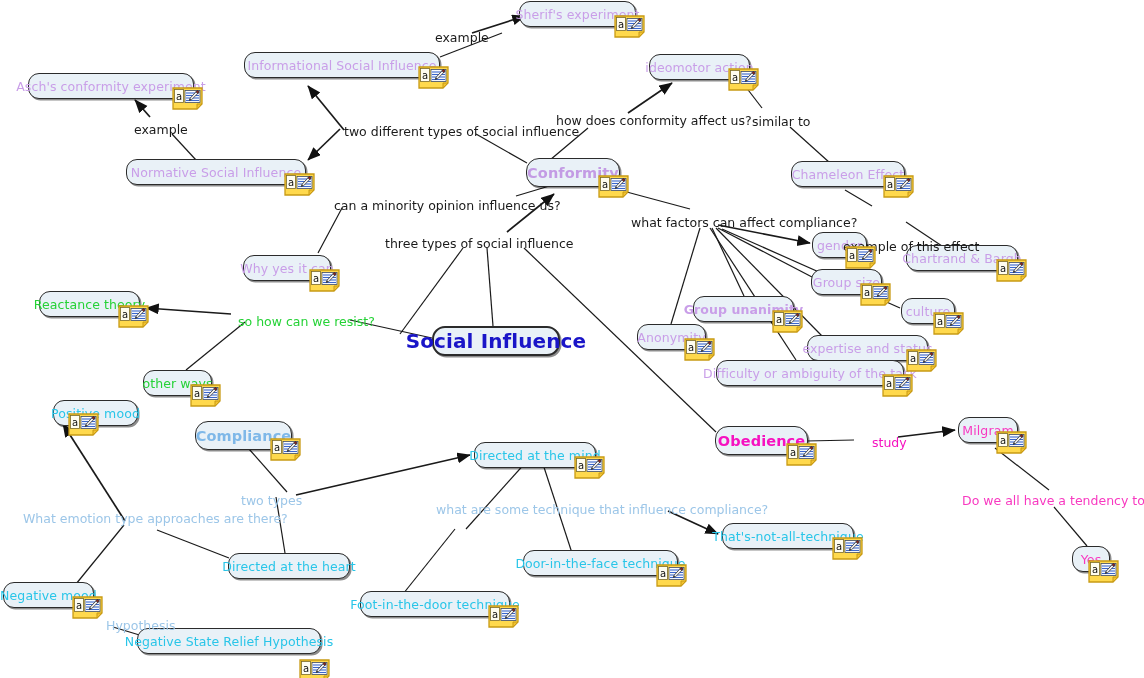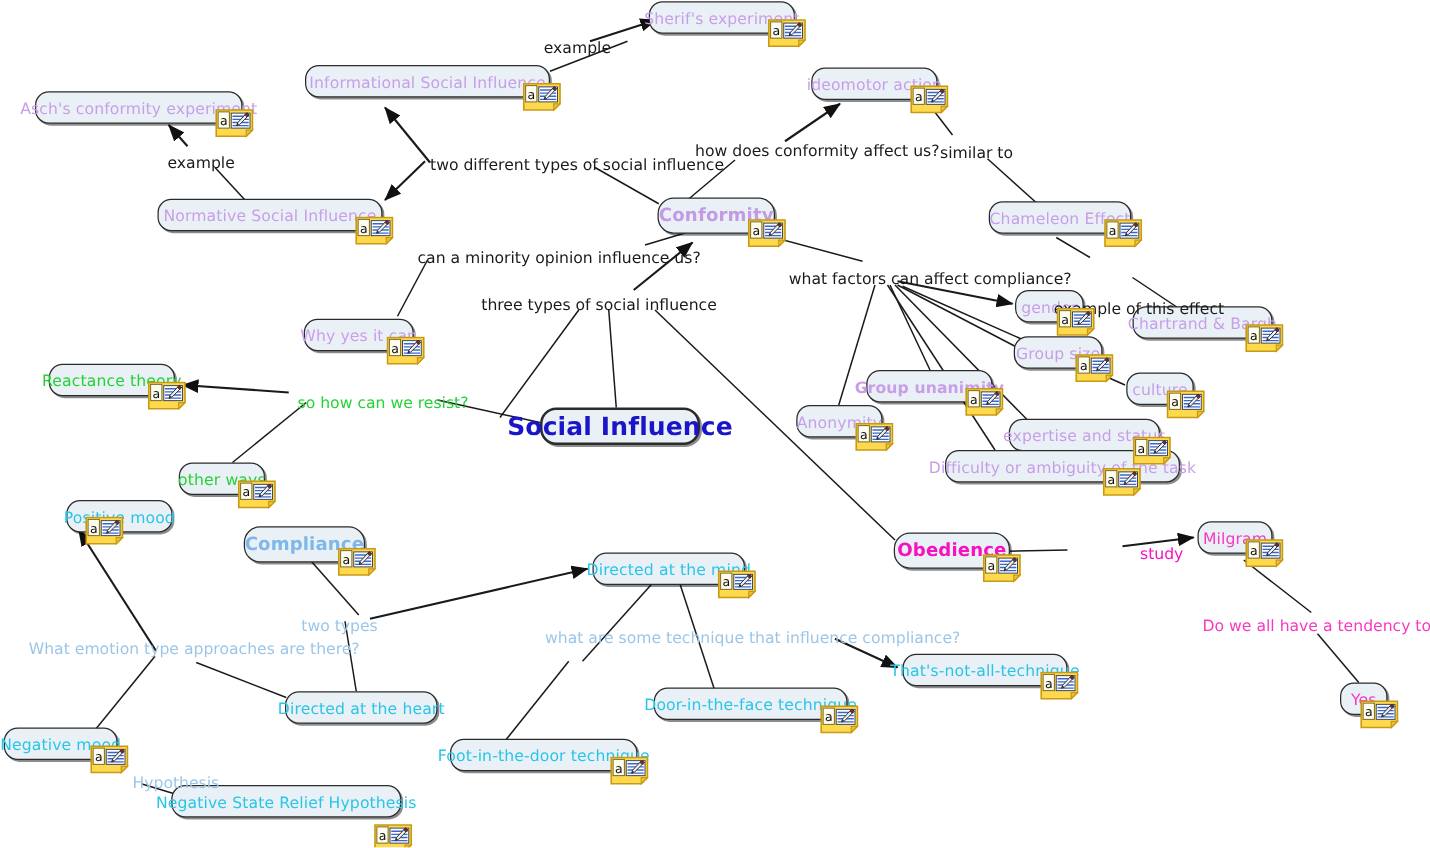--- a/index.html
+++ b/index.html
@@ -426,21 +426,21 @@
           <rect x="13" y="3.5" width="15" height="12" fill="#fdfdfd" stroke="#3a4a6a" stroke-width="0.8"></rect>
           <line x1="14" y1="6" x2="27" y2="6" stroke="#3a66cc" stroke-width="1.1"></line>
           <line x1="14" y1="8.5" x2="27" y2="8.5" stroke="#3a66cc" stroke-width="1.1"></line>
           <line x1="14" y1="11" x2="27" y2="11" stroke="#3a66cc" stroke-width="1.1"></line>
           <line x1="14" y1="13.5" x2="27" y2="13.5" stroke="#3a66cc" stroke-width="1.1"></line>
           <path d="M25.5,3.2 L27.2,5 L19.5,12.8 L17.3,13.6 L18,11.3 Z" fill="#f0f0f0" stroke="#333" stroke-width="0.8"></path>
           <path d="M25.5,3.2 L27.2,5 L25.6,6.6 L23.9,4.8 Z" fill="#8b2020" stroke="#333" stroke-width="0.7"></path>
           <path d="M17.3,13.6 L18,11.3 L19.1,12.4 Z" fill="#222"></path>
         </svg>
       </div>
-      <div class="node c-violet" style="left: 756px; top: 360px; width: 188px; text-align: right;">
+      <div class="node c-violet" style="left: 716px; top: 360px; width: 188px; text-align: right;">
         <span>Difficulty or ambiguity of the task</span>
       </div>
       <div class="note-icon" style="left: 882px; top: 374px;">
         <svg width="31" height="24" viewBox="0 0 31 24">
           <path d="M1,1 H30 V17 L25,22 H1 Z" fill="#ffd94d" stroke="#c89a14" stroke-width="1.3"></path>
           <path d="M30,17 L25,17 L25,22 Z" fill="#f2c230" stroke="#c89a14" stroke-width="1"></path>
           <rect x="2.5" y="2.5" width="9" height="13" fill="#fffdf0" stroke="#7a6a2a" stroke-width="0.8"></rect>
           <text x="7" y="13" font-family="DejaVu Sans, sans-serif" font-size="10" text-anchor="middle" fill="#111">a</text>
           <rect x="13" y="3.5" width="15" height="12" fill="#fdfdfd" stroke="#3a4a6a" stroke-width="0.8"></rect>
           <line x1="14" y1="6" x2="27" y2="6" stroke="#3a66cc" stroke-width="1.1"></line>
@@ -714,16 +714,16 @@
       <div class="elabel t-black" style="left: 134px; top: 122px;">example</div>
       <div class="elabel t-black" style="left: 334px; top: 198px;">can a minority opinion influence us?</div>
       <div class="elabel t-black" style="left: 631px; top: 215px;">what factors can affect compliance?</div>
       <div class="elabel t-black" style="left: 843px; top: 211px; margin-top: 28px;">example of this effect</div>
       <div class="elabel t-black" style="left: 385px; top: 236px;">three types of social influence</div>
       <div class="elabel t-green" style="left: 238px; top: 314px;">so how can we resist?</div>
       <div class="elabel t-skyb" style="left: 241px; top: 493px;">two types</div>
       <div class="elabel t-skyb" style="left: 23px; top: 511px;">What emotion type approaches are there?</div>
       <div class="elabel t-skyb" style="left: 436px; top: 502px;">what are some technique that influence compliance?</div>
       <div class="elabel t-skyb" style="left: 106px; top: 618px;">Hypothesis</div>
-      <div class="elabel t-magenta" style="left: 872px; top: 435px; margin-left: 40px;">study</div>
+      <div class="elabel t-magenta" style="left: 872px; top: 435px;">study</div>
       <div class="elabel t-pink" style="left: 962px; top: 493px;">Do we all have a tendency to obey?</div>
     </div>
 </div>
 
 </body></html>

